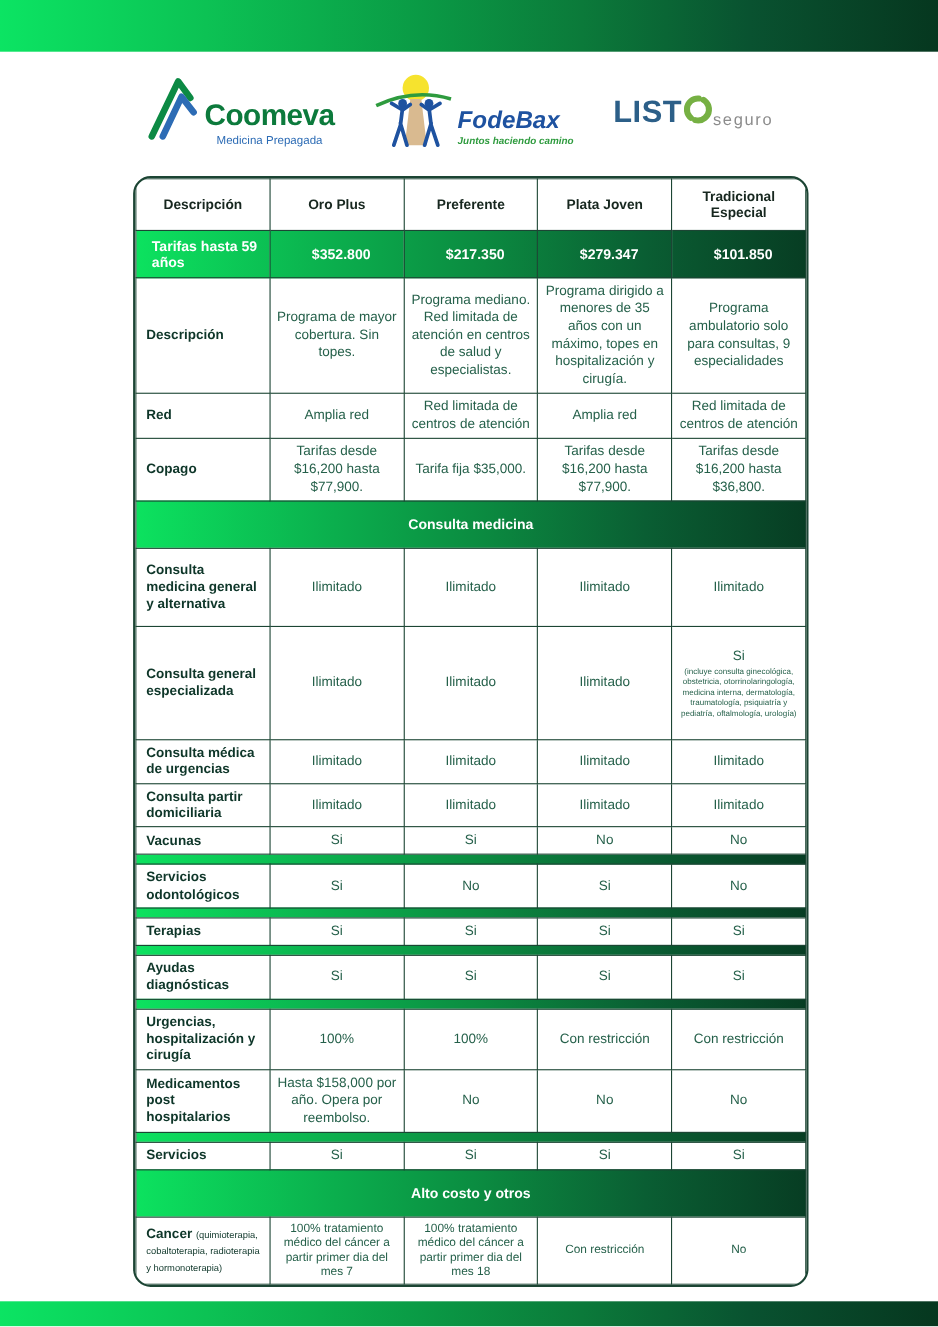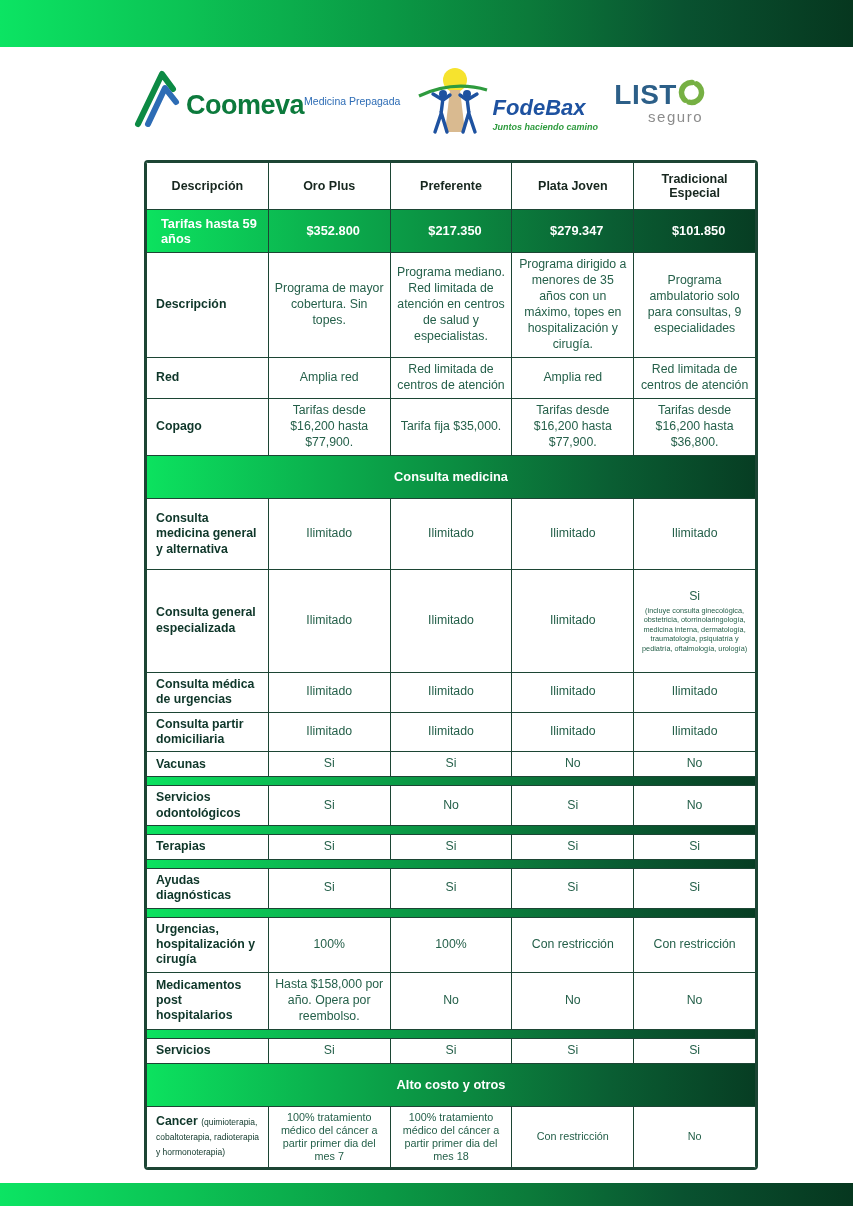--- a/index.html
+++ b/index.html
@@ -10,37 +10,37 @@
   .topbar { position:absolute; top:0; left:0; width:100%; height:47px; }
   .bottombar { position:absolute; bottom:0; left:0; width:100%; height:23px; }
 
   
   .logos { position:absolute; top:47px; left:0; width:100%; height:110px;
            display:flex; align-items:center; justify-content:space-between;
            padding:0 148px 0 132px; box-sizing:border-box; }
   .logo { display:flex; align-items:center; }
 
   .coomeva { flex-direction:row; align-items:flex-start; }
-  .coomeva-txt { display:flex; flex-direction:row; margin-left:-8px; margin-top:26px; }
+  .coomeva-txt { display:flex; flex-direction:column; margin-left:-8px; margin-top:26px; }
   .coomeva-name { color:#0c7a3c; font-weight:bold; font-size:27px; letter-spacing:-0.5px; line-height:1; }
   .coomeva-sub { color:#2d6cb5; font-size:10.5px; margin-top:3px; text-align:center; }
 
   .fodebax { flex-direction:row; align-items:flex-end; }
   .fodebax-txt { display:flex; flex-direction:column; margin-left:4px; margin-bottom:8px; }
   .fodebax-name { color:#1e52a0; font-weight:bold; font-style:italic; font-size:22px; line-height:1; }
   .fodebax-tag { color:#2e9b3e; font-style:italic; font-size:9px; font-weight:bold; margin-top:3px; text-align:center; }
 
-  .listo { flex-direction:column; align-items:flex-end; }
+  .listo { flex-direction:row; align-items:flex-end; }
   .listo-top { display:flex; align-items:center; }
   .listo-name { color:#2c5f88; font-weight:bold; font-size:28px; letter-spacing:0.5px; line-height:1; }
   .listo-sub { color:#8c8c8c; font-size:15px; letter-spacing:1.5px; margin-top:-2px; margin-right:2px; }
 
   
   .table-wrap { position:absolute; top:160px; left:121px; width:610px;
-                border:2px solid #1c4534; border-radius:4px; overflow:hidden; background:#ffffff;margin-left:23px; }
+                border:2px solid #1c4534; border-radius:16px; overflow:hidden; background:#ffffff; }
   table { width:100%; border-collapse:collapse; table-layout:fixed; }
   th, td { border:1px solid #1c4534; }
   th { height:40px; font-size:12.5px; font-weight:bold; color:#17271f; text-align:center; padding:3px 6px; }
   td { font-size:12.3px; padding:4px 6px; vertical-align:middle; }
 
   td.label { font-weight:bold; color:#0e3629; text-align:left; padding-left:9px; line-height:1.25; }
   td.value { color:#25604a; text-align:center; line-height:1.3; }
 
   tr.grad-row { background:linear-gradient(90deg,#0ce25f 0%,#0bb14e 28%,#0b8a40 52%,#0a5e33 76%,#073d23 100%); }
   tr.price-row td { color:#ffffff; height:34px; font-size:12.8px; font-weight:bold;padding-left:14px; }

